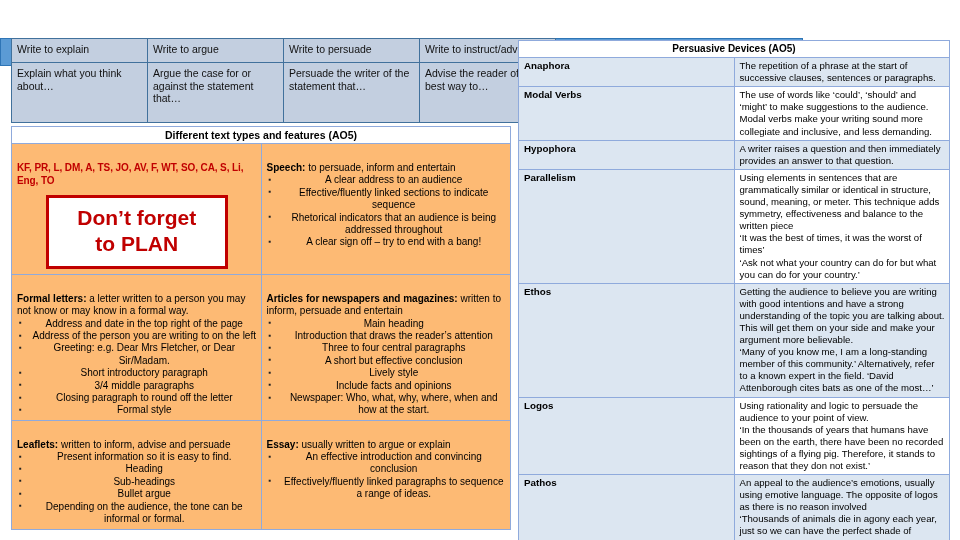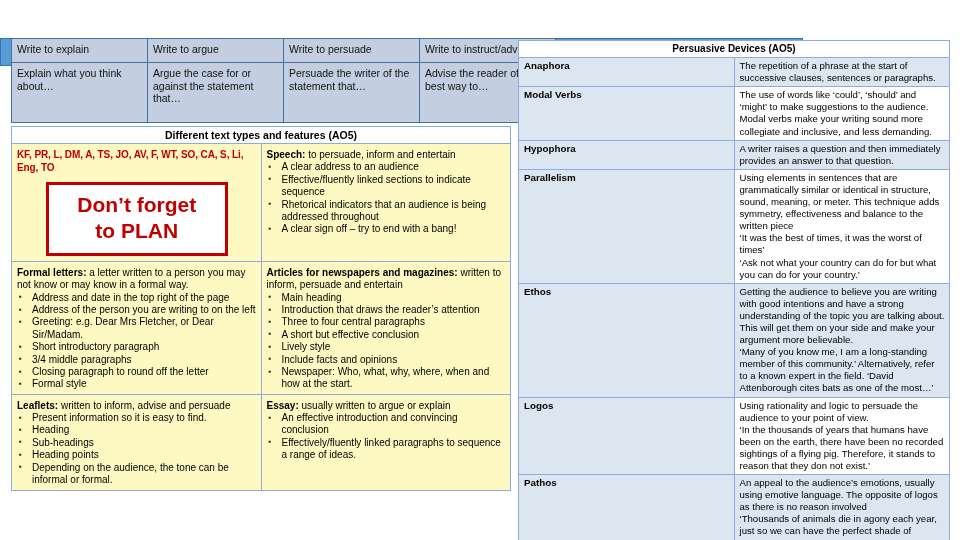--- a/index.html
+++ b/index.html
@@ -47,42 +47,43 @@
   .purpose-tbl tr.head td{height:16px;}
   .purpose-tbl tr.body td{height:52px;}
 
   
   .tt-tbl{
     position:absolute;left:11px;top:126px;width:500px;
     border:1px solid #8faadc;
   }
   .tt-tbl td{
     border:1px solid #8faadc;
-    background:#fef9c3;
+    background:#fdba74;
     font-size:10px;
     line-height:12.2px;
     color:#000;
-    padding:5px 4px 3px 5px;
+    padding:18px 4px 3px 5px;
   }
   .tt-tbl td.hdr{
     background:#ffffff;
     text-align:center;
     font-weight:bold;
     font-size:10.5px;
     padding:2px 0 2px 0;
   }
   .tt-tbl td.col-l{width:247px;}
   .tt-tbl td.col-r{width:251px;}
   .lead{font-weight:bold;}
   ul.bl{margin:0;padding:0;list-style:none;}
   ul.bl li{
     position:relative;
     padding-left:15px;
     margin:0 0 0 0;
     line-height:12.4px;
+    text-align:center;
   }
   ul.bl li:before{
     content:"\25AA";
     position:absolute;left:2px;top:-0.5px;
     font-size:8px;color:#222;
   }
 
   
   .codes{
     color:#c00000;font-weight:bold;font-size:10px;line-height:12.5px;
@@ -206,21 +207,21 @@
         </ul>
       </td>
     </tr>
     <tr>
       <td class="col-l">
         <div><span class="lead">Leaflets:</span><span> written to inform, advise and persuade</span></div>
         <ul class="bl">
           <li>Present information so it is easy to find.</li>
           <li>Heading</li>
           <li>Sub-headings</li>
-          <li>Heading points</li>
+          <li>Bullet argue</li>
           <li>Depending on the audience, the tone can be informal or formal.</li>
         </ul>
       </td>
       <td class="col-r">
         <div><span class="lead">Essay:</span><span> usually written to argue or explain</span></div>
         <ul class="bl">
           <li>An effective introduction and convincing conclusion</li>
           <li>Effectively/fluently linked paragraphs to sequence a range of ideas.</li>
         </ul>
       </td>

